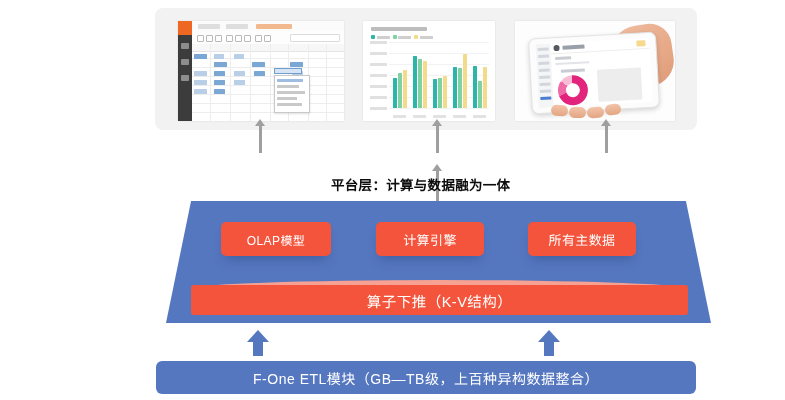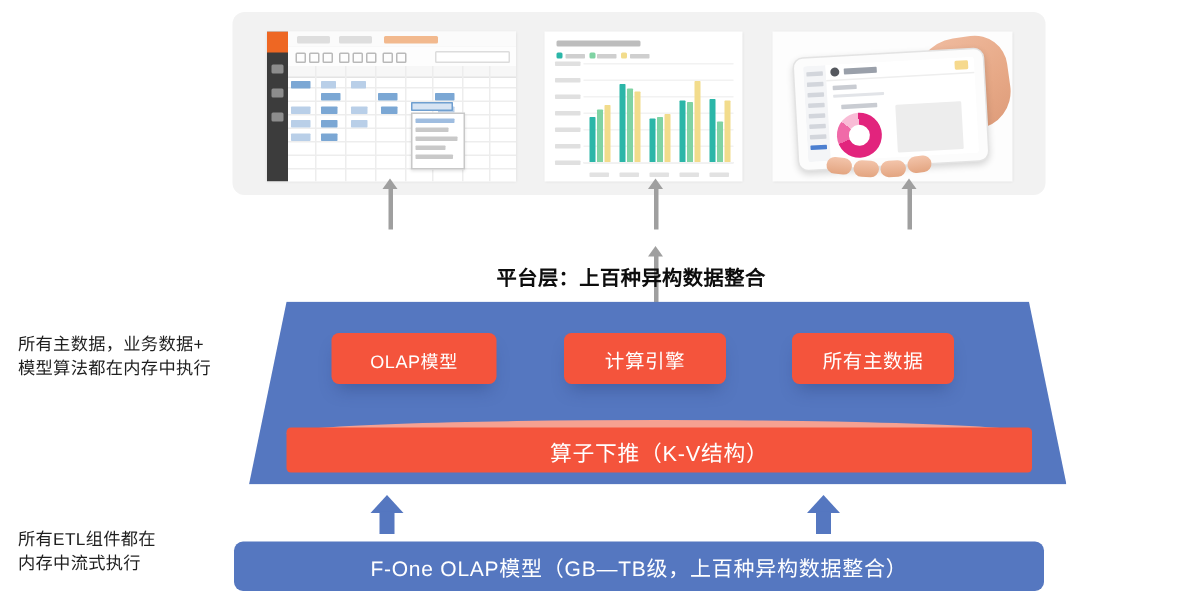--- a/index.html
+++ b/index.html
@@ -271,25 +271,21 @@
     color: #b9c6de;
     font-weight: bold;
   }
 </style>
 </head>
 <body>
 
 <div class="stage">
 
 
-  <div class="side-label" id="label-memory">所有主数据，业务数据+
-模型算法都在内存中执行</div>
-
-  <div class="side-label" id="label-etl">所有ETL组件都在
-内存中流式执行</div>
+
 
   <div class="top-panel">
 
     <div class="shot" id="shot-spreadsheet">
       <div class="ss-rail">
         <div class="ss-rail-top"></div>
         <div class="ss-rail-ico" style="top:22px"></div>
         <div class="ss-rail-ico" style="top:38px"></div>
         <div class="ss-rail-ico" style="top:54px"></div>
       </div>
@@ -469,21 +465,21 @@
     <div class="head"></div>
       <div class="stem"></div>
   </div>
 
 
   <div class="arrow-up-gray" style="left:432px; top:164px; height:38px;">
     <div class="head"></div>
       <div class="stem"></div>
   </div>
 
-  <div class="caption" id="caption-platform">平台层：上百种异构数据整合</div>
+  <div class="caption" id="caption-platform">平台层：计算与数据融为一体</div>
 
   <div class="trapezoid">
     <div class="engine-row">
       <div class="engine" id="engine-calc">计算引擎</div>
       <div class="engine" id="engine-olap">OLAP模型</div>
       <div class="engine" id="engine-report">所有主数据</div>
     </div>
     <div class="db-slab">
       <div class="db-top"></div>
       <div class="db-body">算子下推（K-V结构）</div>
@@ -492,15 +488,15 @@
 
   <div class="arrow-up-blue" style="left:247px; top:330px;">
     <div class="b-head"></div>
       <div class="b-stem"></div>
   </div>
   <div class="arrow-up-blue" style="left:538px; top:330px;">
     <div class="b-head"></div>
       <div class="b-stem"></div>
   </div>
 
-  <div class="etl-bar">F-One OLAP模型（GB—TB级，上百种异构数据整合）</div>
+  <div class="etl-bar">F-One ETL模块（GB—TB级，上百种异构数据整合）</div>
 
 </div>
 
 </body></html>

